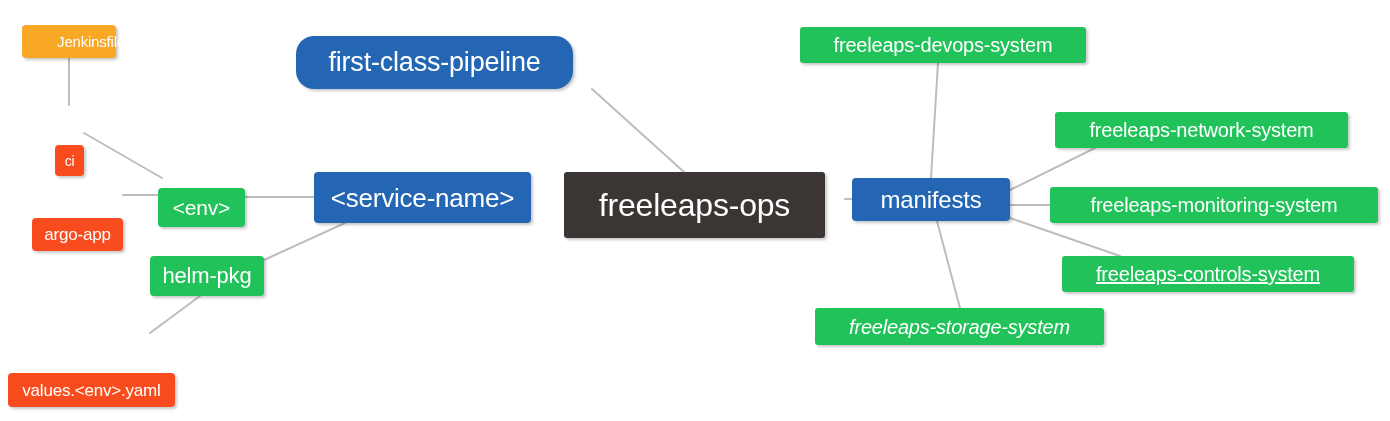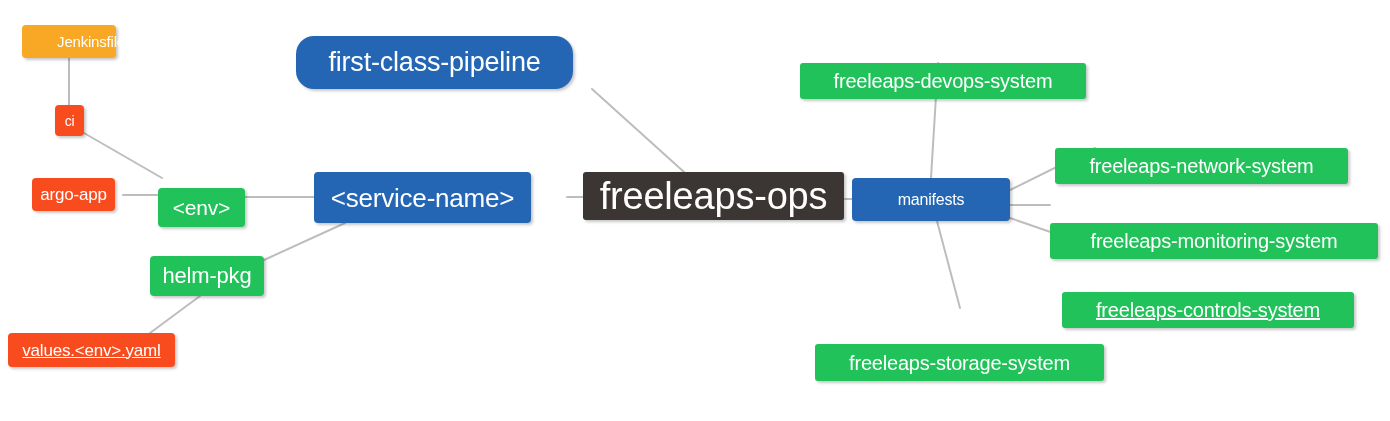--- a/index.html
+++ b/index.html
@@ -35,23 +35,23 @@
     color: #ffffff;
     border-radius: 4px;
     white-space: nowrap;
     line-height: 1;
     box-shadow: 2px 2px 3px rgba(0,0,0,0.22);
     letter-spacing: -0.2px;
   }
   .n-root      { background: #3b3634; border-radius: 3px; }
   .n-blue      { background: #2466b4; }
   .n-green     { background: #22c25b; }
-  .n-green2    { background: #22c25b; border-radius: 3px; margin-top: 36px; }
+  .n-green2    { background: #22c25b; border-radius: 3px; }
   .n-orange    { background: #f9a825; padding-left: 44px; }
-  .n-red       { background: #f94c1e; }
+  .n-red       { background: #f94c1e; margin-top: 40px; }
 </style>
 </head>
 <body>
 
 <div id="canvas">
   <svg id="edges">
       <line x1="592" y1="89" x2="684" y2="172" stroke="#bdbdbd" stroke-width="2" stroke-linecap="round"></line>
       <line x1="567" y1="197" x2="584" y2="197" stroke="#bdbdbd" stroke-width="2" stroke-linecap="round"></line>
       <line x1="845" y1="199" x2="852" y2="199" stroke="#bdbdbd" stroke-width="2" stroke-linecap="round"></line>
       <line x1="245" y1="197" x2="314" y2="197" stroke="#bdbdbd" stroke-width="2" stroke-linecap="round"></line>
@@ -60,29 +60,29 @@
       <line x1="123" y1="195" x2="158" y2="195" stroke="#bdbdbd" stroke-width="2" stroke-linecap="round"></line>
       <line x1="264" y1="260" x2="345" y2="223" stroke="#bdbdbd" stroke-width="2" stroke-linecap="round"></line>
       <line x1="150" y1="333" x2="200" y2="296" stroke="#bdbdbd" stroke-width="2" stroke-linecap="round"></line>
       <line x1="931" y1="178" x2="938" y2="63" stroke="#bdbdbd" stroke-width="2" stroke-linecap="round"></line>
       <line x1="1010" y1="190" x2="1095" y2="148" stroke="#bdbdbd" stroke-width="2" stroke-linecap="round"></line>
       <line x1="1010" y1="205" x2="1050" y2="205" stroke="#bdbdbd" stroke-width="2" stroke-linecap="round"></line>
       <line x1="1010" y1="218" x2="1120" y2="256" stroke="#bdbdbd" stroke-width="2" stroke-linecap="round"></line>
       <line x1="937" y1="221" x2="960" y2="308" stroke="#bdbdbd" stroke-width="2" stroke-linecap="round"></line>
     </svg>
   <div id="node-layer">
-      <div class="node n-root" style="left: 583px; top: 172px; width: 261px; height: 48px; font-size: 38px;">freeleaps-ops</div>
+      <div class="node n-root" style="left: 564px; top: 172px; width: 261px; height: 66px; font-size: 32px;">freeleaps-ops</div>
       <div class="node n-blue" style="left: 296px; top: 36px; width: 277px; height: 53px; font-size: 27px; border-radius: 18px;">first-class-pipeline</div>
       <div class="node n-blue" style="left: 314px; top: 172px; width: 217px; height: 51px; font-size: 26px;">&lt;service-name&gt;</div>
-      <div class="node n-blue" style="left: 852px; top: 178px; width: 158px; height: 43px; font-size: 16px;">manifests</div>
+      <div class="node n-blue" style="left: 852px; top: 178px; width: 158px; height: 43px; font-size: 24px;">manifests</div>
       <div class="node n-green" style="left: 158px; top: 188px; width: 87px; height: 39px; font-size: 21px;">&lt;env&gt;</div>
       <div class="node n-green" style="left: 150px; top: 256px; width: 114px; height: 40px; font-size: 22px; text-align: center;">helm-pkg</div>
       <div class="node n-orange" style="left: 22px; top: 25px; width: 94px; height: 33px; font-size: 15px;">Jenkinsfile</div>
       <div class="node n-red" style="left: 55px; top: 105px; width: 29px; height: 31px; font-size: 14px;">ci</div>
-      <div class="node n-red" style="left: 32px; top: 178px; width: 83px; height: 33px; font-size: 17px;">argo-app</div>
-      <div class="node n-red" style="left: 8px; top: 333px; width: 167px; height: 34px; font-size: 17px; text-decoration: underline;">values.&lt;env&gt;.yaml</div>
+      <div class="node n-red" style="left: 32px; top: 178px; width: 91px; height: 33px; font-size: 17px;">argo-app</div>
+      <div class="node n-red" style="left: 8px; top: 333px; width: 167px; height: 34px; font-size: 17px;">values.&lt;env&gt;.yaml</div>
       <div class="node n-green2" style="left: 800px; top: 27px; width: 286px; height: 36px; font-size: 20px;">freeleaps-devops-system</div>
       <div class="node n-green2" style="left: 1055px; top: 112px; width: 293px; height: 36px; font-size: 20px;">freeleaps-network-system</div>
       <div class="node n-green2" style="left: 1050px; top: 187px; width: 328px; height: 36px; font-size: 20px;">freeleaps-monitoring-system</div>
       <div class="node n-green2" style="left: 1062px; top: 256px; width: 292px; height: 36px; font-size: 20px; text-decoration: underline;">freeleaps-controls-system</div>
-      <div class="node n-green2" style="left: 815px; top: 308px; width: 289px; height: 37px; font-size: 20px;">freeleaps-storage-system</div>
+      <div class="node n-green2" style="left: 815px; top: 308px; width: 289px; height: 37px; font-size: 20px; font-style: italic;">freeleaps-storage-system</div>
     </div>
 </div>
 
 </body></html>

